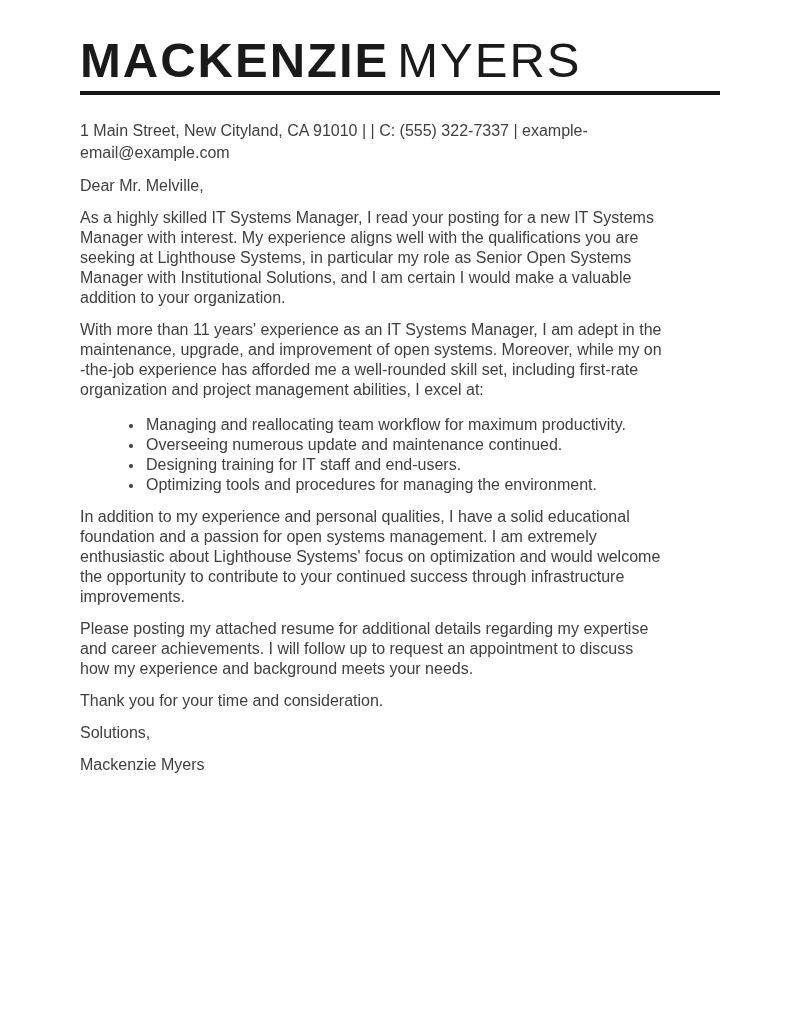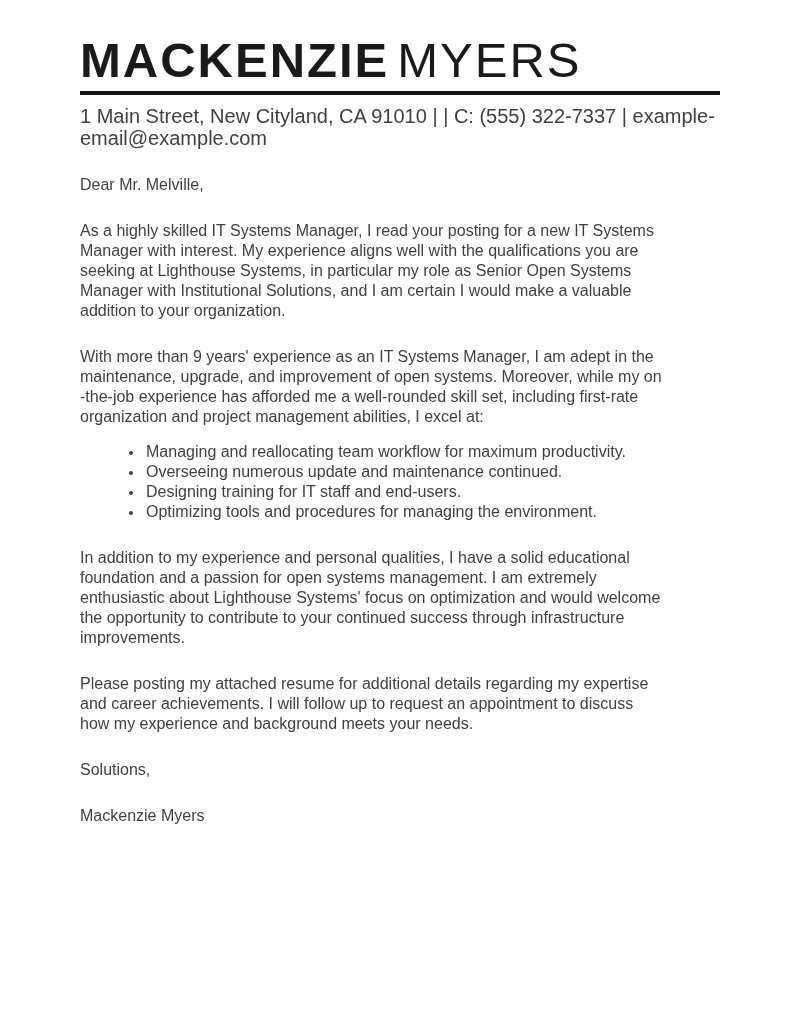--- a/index.html
+++ b/index.html
@@ -25,32 +25,32 @@
     white-space: nowrap;
   }
   .name .first { font-weight: 800; }
   .name .last  { font-weight: 400; margin-left: 8px; }
   .rule {
     border: none;
     border-top: 4px solid var(--rule, #141414);
     margin-top: 6px;
   }
   .contact {
-    margin-top: 10px;
-    font-size: 20px;
+    margin-top: 25px;
+    font-size: 16px;
     line-height: 22px;
     white-space: pre-line;
   }
   .letter-body {
     margin-top: 10px;
     font-size: 16px;
     line-height: 20px;
   }
   .letter-body p {
-    margin-top: 26px;
+    margin-top: 12px;
     white-space: pre-line;
   }
   .letter-body ul {
     margin-top: 15px;
     padding-left: 44px;
     list-style: disc;
   }
   .letter-body li {
     line-height: 20px;
     padding-left: 2px;
@@ -73,21 +73,21 @@
 
   <main class="letter-body">
     <p>Dear Mr. Melville,</p>
 
     <p>As a highly skilled IT Systems Manager, I read your posting for a new IT Systems
 Manager with interest. My experience aligns well with the qualifications you are
 seeking at Lighthouse Systems, in particular my role as Senior Open Systems
 Manager with Institutional Solutions, and I am certain I would make a valuable
 addition to your organization.</p>
 
-    <p>With more than 9 years' experience as an IT Systems Manager, I am adept in the
+    <p>With more than 11 years' experience as an IT Systems Manager, I am adept in the
 maintenance, upgrade, and improvement of open systems. Moreover, while my on
 -the-job experience has afforded me a well-rounded skill set, including first-rate
 organization and project management abilities, I excel at:</p>
 
     <ul>
       <li>Managing and reallocating team workflow for maximum productivity.</li>
       <li>Overseeing numerous update and maintenance continued.</li>
       <li>Designing training for IT staff and end-users.</li>
       <li>Optimizing tools and procedures for managing the environment.</li>
     </ul>
@@ -95,19 +95,20 @@
     <p>In addition to my experience and personal qualities, I have a solid educational
 foundation and a passion for open systems management. I am extremely
 enthusiastic about Lighthouse Systems' focus on optimization and would welcome
 the opportunity to contribute to your continued success through infrastructure
 improvements.</p>
 
     <p>Please posting my attached resume for additional details regarding my expertise
 and career achievements. I will follow up to request an appointment to discuss
 how my experience and background meets your needs.</p>
 
+    <p>Thank you for your time and consideration.</p>
 
     <p>Solutions,</p>
 
     <p class="signature">Mackenzie Myers</p>
   </main>
 
 </div>
 
 </body></html>

